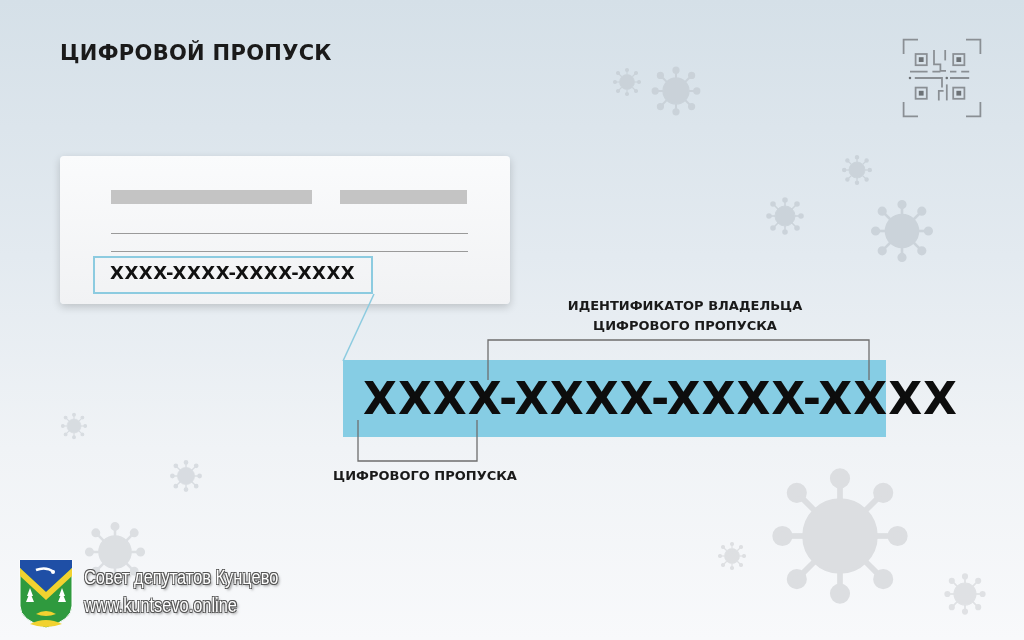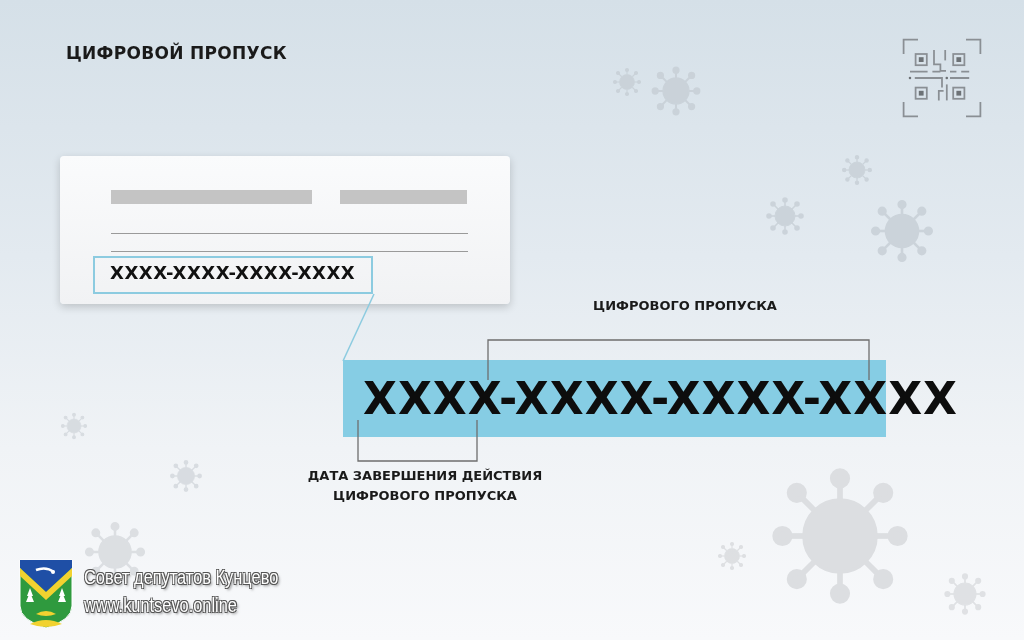--- a/index.html
+++ b/index.html
@@ -3,22 +3,22 @@
 <meta charset="utf-8">
 <style>
   html, body { margin:0; padding:0; }
   body {
     width:1024px; height:640px; overflow:hidden; position:relative;
     background: linear-gradient(180deg, #d5e0e8 0%, #e3eaf0 40%, #f0f3f6 70%, #f8f9fb 100%);
     font-family: "DejaVu Sans", "Liberation Sans", sans-serif;
   }
   .abs { position:absolute; }
   .title {
-    left:60px; top:38px; font-weight:bold; font-size:17px; line-height:30px;
-    color:#1a1a1a; letter-spacing:0.3px;margin-left:6px;
+    left:60px; top:38px; font-weight:bold; font-size:21px; line-height:30px;
+    color:#1a1a1a; letter-spacing:0.3px;
   }
   .title div { white-space:nowrap; }
   .qr { left:902px; top:38px; width:80px; height:80px; }
   .card {
     left:60px; top:156px; width:450px; height:148px;
     background: linear-gradient(180deg, #fafbfc 0%, #f1f2f4 100%);
     border-radius:4px;
     box-shadow: 0 3px 8px rgba(0,0,0,0.18);
   }
   .bar1 { left:111px; top:190px; width:201px; height:14px; background:#c4c4c4; }
@@ -165,24 +165,24 @@
 <div class="abs bigcode">XXXX-XXXX-XXXX-XXXX</div>
 
 <svg class="abs brackets" width="1024" height="640">
   <g fill="none" stroke="#6e6e6e" stroke-width="1.3">
     <path d="M488 380 V340 H869 V380"></path>
     <path d="M358 420 V461 H477 V420"></path>
   </g>
 </svg>
 
 <div class="abs label label-owner">
+  <div>ИДЕНТИФИКАТОР ВЛАДЕЛЬЦА</div>
   <div>ЦИФРОВОГО ПРОПУСКА</div>
 </div>
 <div class="abs label label-date">
-  <div>ДАТА ЗАВЕРШЕНИЯ ДЕЙСТВИЯ</div>
   <div>ЦИФРОВОГО ПРОПУСКА</div>
 </div>
 
 <svg class="abs logo" viewBox="0 0 60 72" width="60" height="72">
   <path d="M4 2 H56 V48 Q56 62 30 70 Q4 62 4 48 Z" fill="#2f9a3e" stroke="#ffffff" stroke-width="1"></path>
   <path d="M4 2 H56 V10 L30 34 L4 10 Z" fill="#1f4fa6"></path>
   <path d="M4 10 L30 34 L56 10 V18 L30 42 L4 18 Z" fill="#f2d230"></path>
   <path d="M20 12 Q30 8 38 14" stroke="#fff" stroke-width="2.5" fill="none"></path>
   <circle cx="37" cy="14" r="2" fill="#fff"></circle>
   <path d="M14 34 L10 44 H18 Z M14 30 L11 38 H17 Z" fill="#ffffff"></path>

